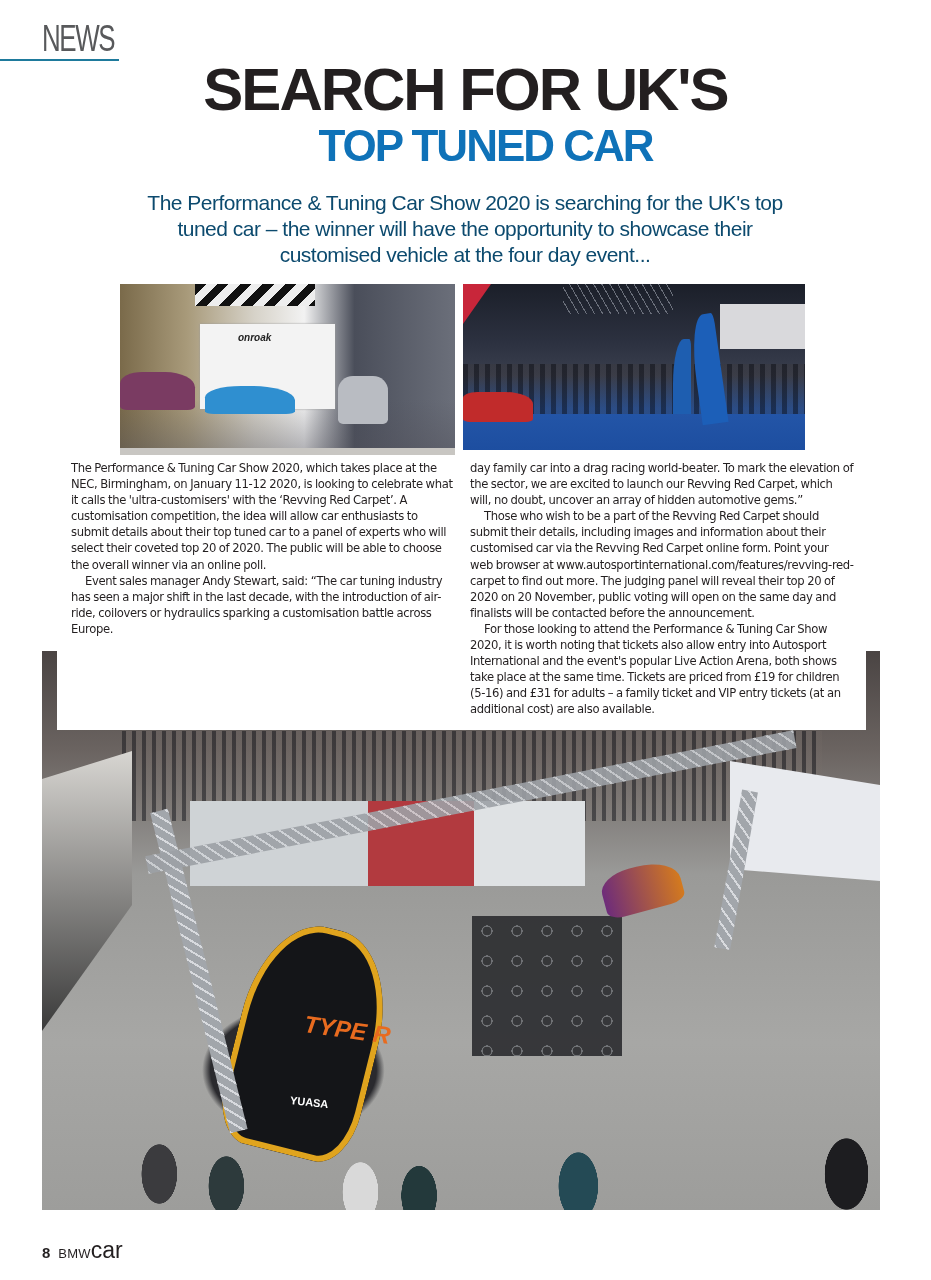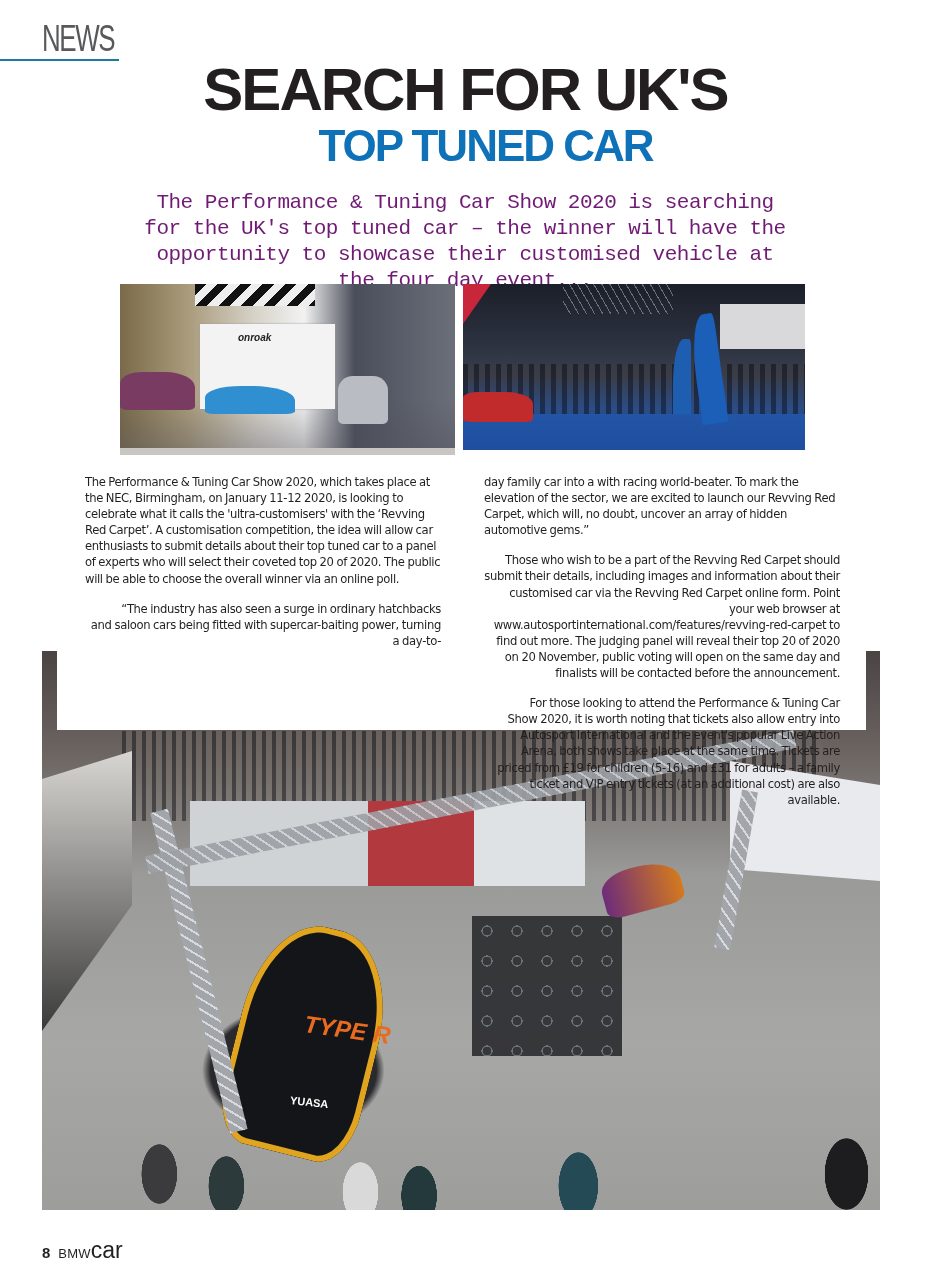--- a/index.html
+++ b/index.html
@@ -17,21 +17,21 @@
     position:absolute; left:0; top:59px; width:119px; height:2px; background:#1e7a9c;
   }
   .headline {
     position:absolute; left:0; width:931px; text-align:center;
     font-family:"Liberation Sans", sans-serif; font-weight:700; line-height:1;
   }
   .headline.l1 { top:60px; font-size:60px; color:#231f20; letter-spacing:-2px; transform:scaleX(1.0); }
   .headline.l2 { top:124px; font-size:44px; color:#0f72b8; letter-spacing:-2px;margin-left:20px; }
   .standfirst {
     position:absolute; left:140px; width:650px; top:190px; text-align:center;
-    font-family:Liberation Mono, monospace; font-size:21px; line-height:26px; color:#701a75;
+    font-family:Liberation Sans, sans-serif; font-size:21px; line-height:26px; color:#0c4a6e;
     letter-spacing:-0.5px;
   }
   .photo { position:absolute; overflow:hidden; }
   .photo-top-left {
     left:120px; top:284px; width:335px; height:192px;
     background:
       linear-gradient(180deg, rgba(0,0,0,0) 60%, rgba(80,80,90,0.6) 100%),
       linear-gradient(90deg, #7a6a4a 0%, #a89a7a 20%, #d6d2c8 40%, #f2f2f2 55%, #4a4e5a 70%, #6b6f7a 100%);
   }
   .photo-top-left .stripe {
@@ -158,22 +158,22 @@
   .text-box {
     position:absolute; left:57px; top:455px; width:809px; height:275px; background:#ffffff;
   }
   .col {
     position:absolute; top:460px; width:384px;
     font-family:"DejaVu Sans", sans-serif; font-size:11.6px; line-height:16.1px; color:#231f20;
     letter-spacing:-0.35px; word-spacing:-0.5px;
   }
   .col-left { left:71px; }
   .col-right { left:470px; width:384px; }
-  .col p { margin:14px; text-align:left; }
-  .col p.indent { text-indent:14px;text-align:right; }
+  .col p { margin:0; text-align:left; }
+  .col p.indent { text-indent:14px; }
   .footer {
     position:absolute; left:42px; top:1237px; font-size:16px; color:#231f20;
   }
   .footer .pgnum { font-weight:700; font-size:15px; margin-right:8px; }
   .footer .brand-a { font-size:13px; letter-spacing:0.2px; }
   .footer .brand-b { font-size:23px; }
 </style>
 </head>
 <body>
 
@@ -218,24 +218,24 @@
   <div class="truss-v"></div>
   <div class="truss-v2"></div>
   <div class="truss-h"></div>
   <div class="people"></div>
 </div>
 
 <div class="text-box"></div>
 
 <div class="col col-left">
   <p>The Performance &amp; Tuning Car Show 2020, which takes place at the NEC, Birmingham, on January 11-12 2020, is looking to celebrate what it calls the 'ultra-customisers' with the ‘Revving Red Carpet’. A customisation competition, the idea will allow car enthusiasts to submit details about their top tuned car to a panel of experts who will select their coveted top 20 of 2020. The public will be able to choose the overall winner via an online poll.</p>
-  <p class="indent">“The industry has also seen a surge in ordinary hatchbacks and saloon cars being fitted with supercar-baiting power, turning a day-to-</p>
+  <p class="indent">Event sales manager Andy Stewart, said: “The car tuning industry has seen a major shift in the last decade, with the introduction of air-ride, coilovers or hydraulics sparking a customisation battle across Europe.</p>
 </div>
 
 <div class="col col-right">
-  <p>day family car into a with racing world-beater. To mark the elevation of the sector, we are excited to launch our Revving Red Carpet, which will, no doubt, uncover an array of hidden automotive gems.”</p>
+  <p>day family car into a drag racing world-beater. To mark the elevation of the sector, we are excited to launch our Revving Red Carpet, which will, no doubt, uncover an array of hidden automotive gems.”</p>
   <p class="indent">Those who wish to be a part of the Revving Red Carpet should submit their details, including images and information about their customised car via the Revving Red Carpet online form. Point your web browser at www.autosportinternational.com/features/revving-red-carpet to find out more. The judging panel will reveal their top 20 of 2020 on 20 November, public voting will open on the same day and finalists will be contacted before the announcement.</p>
   <p class="indent">For those looking to attend the Performance &amp; Tuning Car Show 2020, it is worth noting that tickets also allow entry into Autosport International and the event's popular Live Action Arena, both shows take place at the same time. Tickets are priced from £19 for children (5-16) and £31 for adults – a family ticket and VIP entry tickets (at an additional cost) are also available.</p>
 </div>
 
 <div class="footer">
   <span class="pgnum">8</span><span class="brand-a">BMW</span><span class="brand-b">car</span>
 </div>
 
 </body></html>

